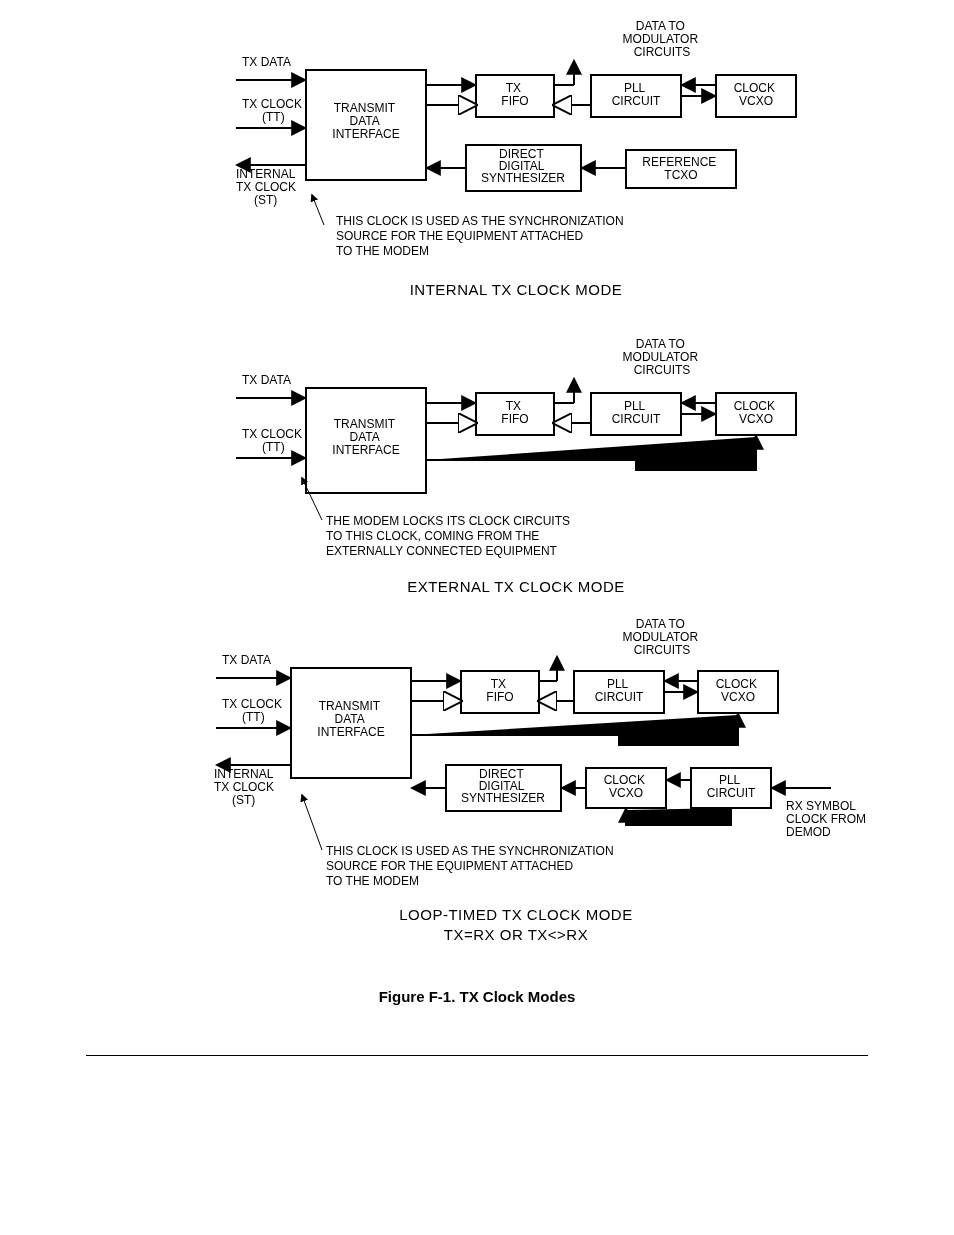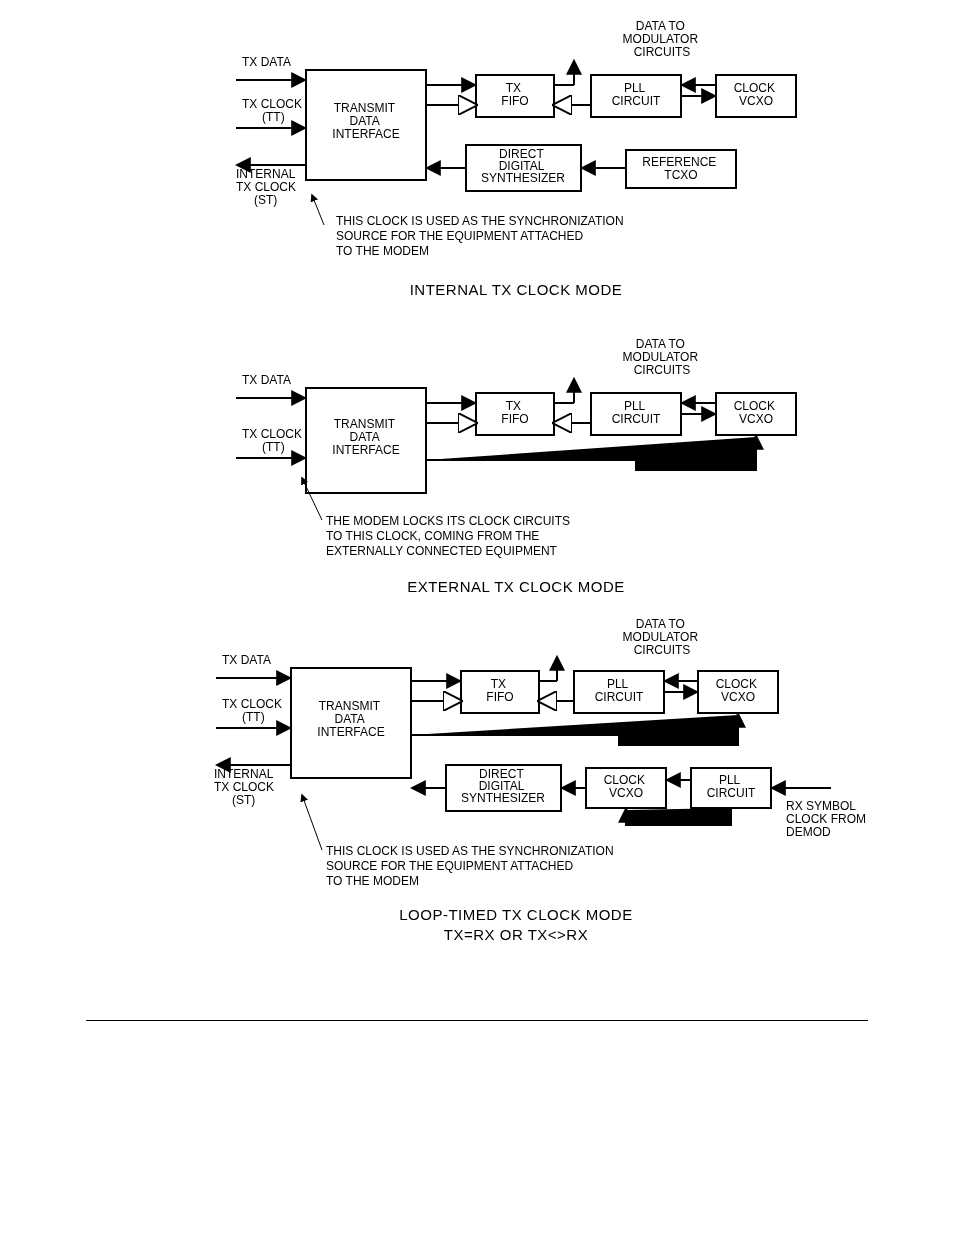--- a/index.html
+++ b/index.html
@@ -256,16 +256,17 @@
 
   <path class="thin" d="M296 240 L276 185" marker-end="url(#ah)"></path>
   <text class="lblsm" x="300" y="245">THIS CLOCK IS USED AS THE SYNCHRONIZATION</text>
   <text class="lblsm" x="300" y="260">SOURCE FOR THE EQUIPMENT ATTACHED</text>
   <text class="lblsm" x="300" y="275">TO THE MODEM</text>
 
   <text class="title" x="490" y="310" text-anchor="middle">LOOP-TIMED TX CLOCK MODE</text>
   <text class="title" x="490" y="330" text-anchor="middle">TX=RX  OR TX&lt;&gt;RX</text>
 </svg>
 
+<p class="caption">Figure F-1. TX Clock Modes</p>
 
 <hr class="rule">
 
 </div>
 
 </body></html>

